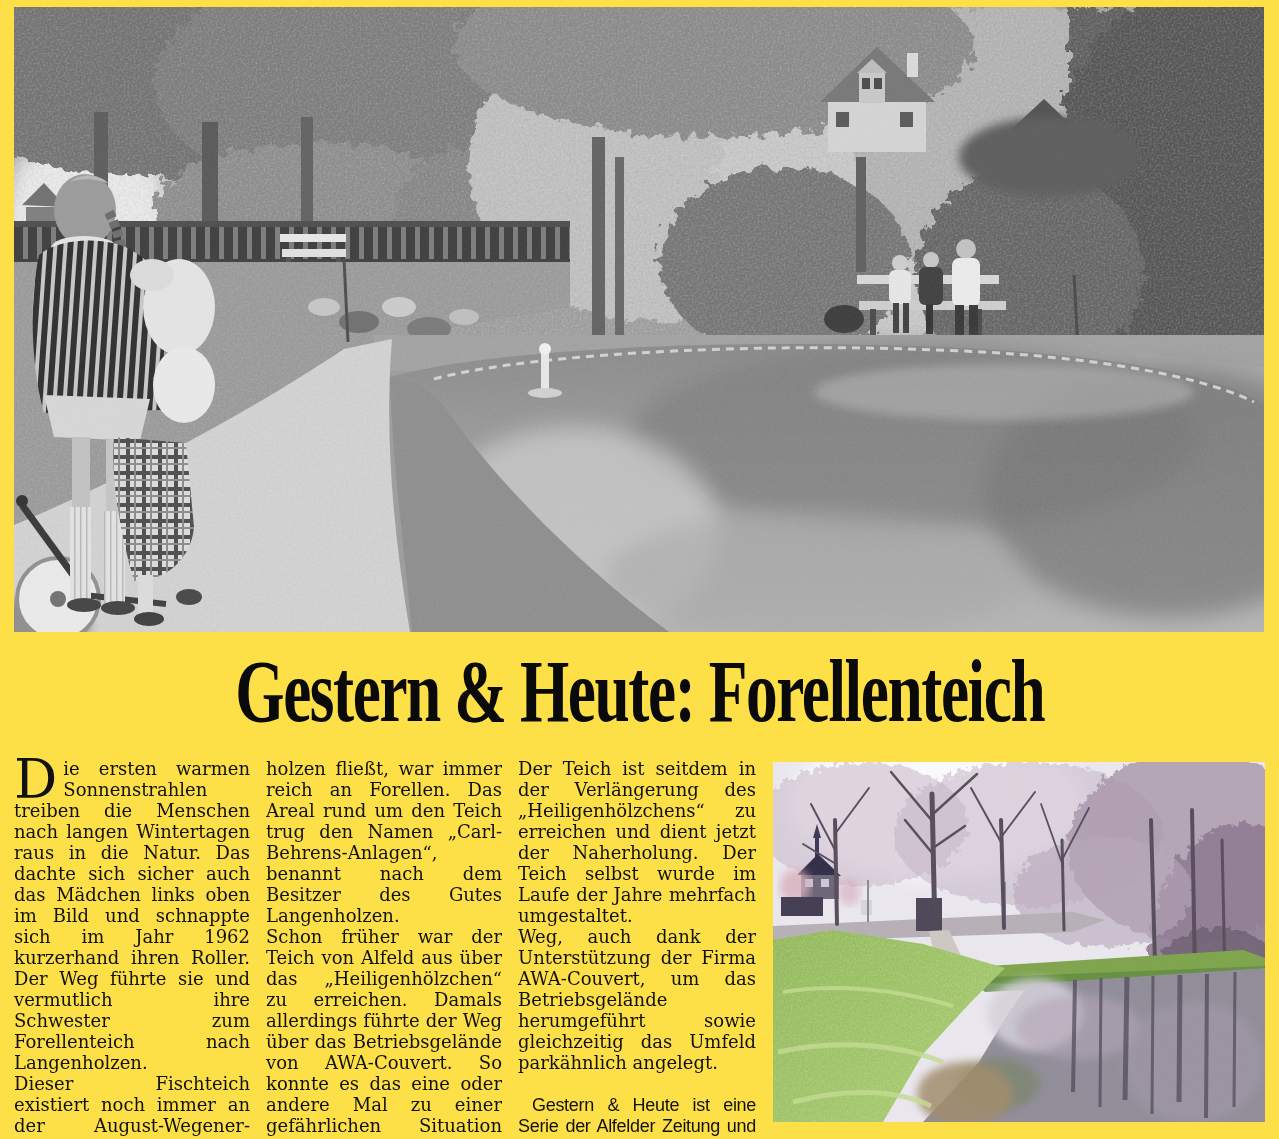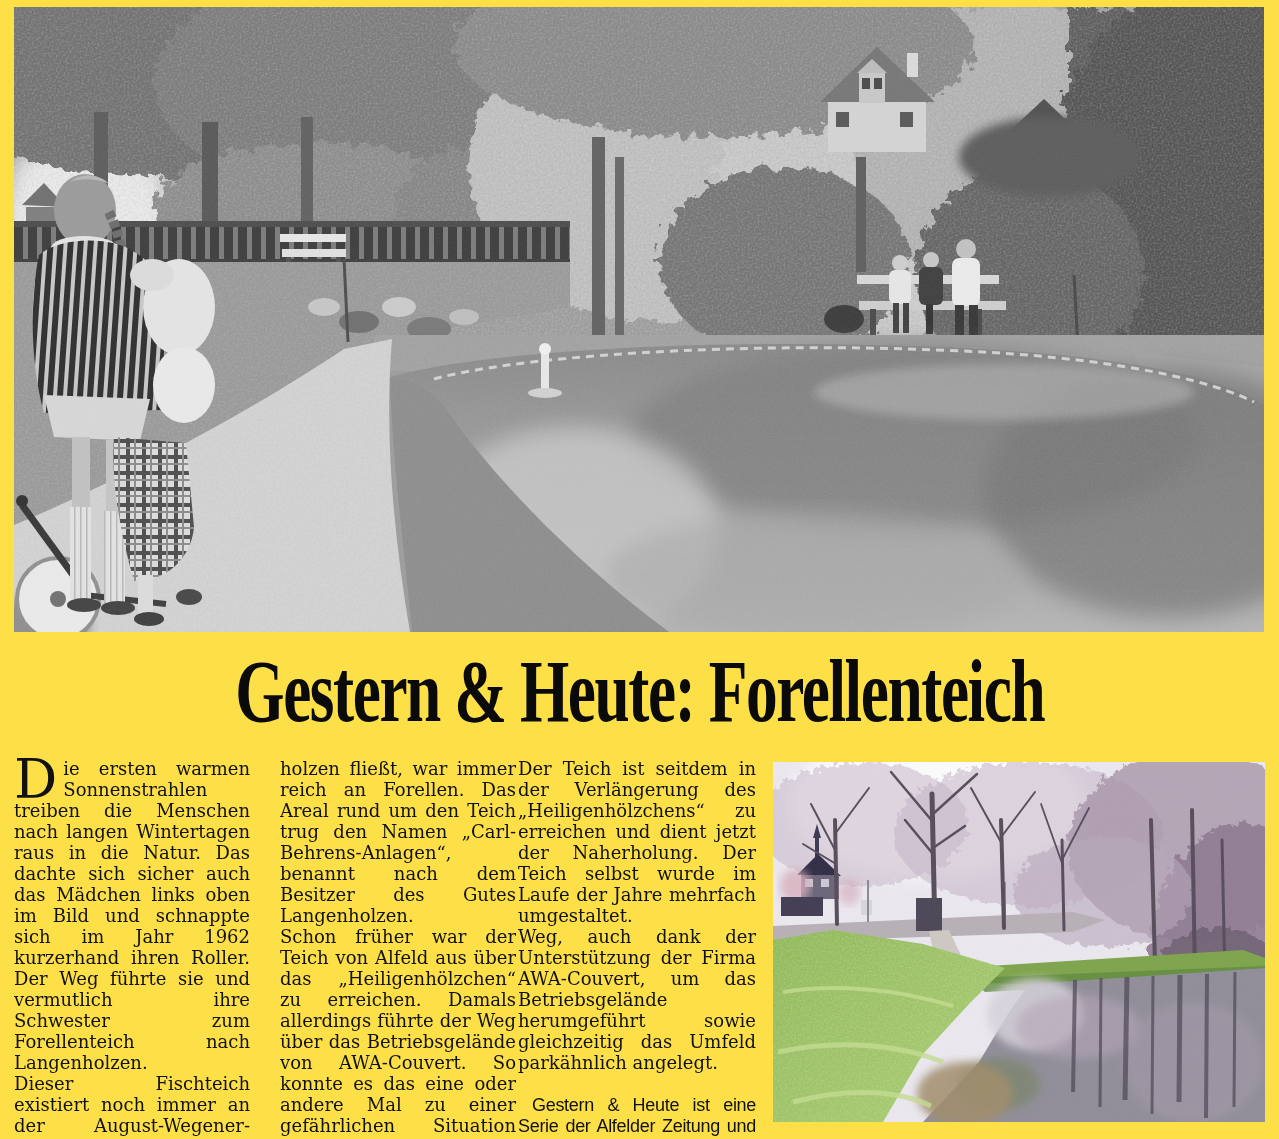--- a/index.html
+++ b/index.html
@@ -10,21 +10,21 @@
   #top-photo svg{display:block;}
   
   #headline{position:absolute;left:0;top:642px;width:1279px;text-align:center;white-space:nowrap;}
   #headline .hl{display:inline-block;font-family:"Liberation Serif","DejaVu Serif",serif;
      font-weight:bold;font-size:88px;line-height:100px;letter-spacing:-2px;color:#0a0a0a;
      transform:scaleX(0.72);transform-origin:center top;}
   
   .col{position:absolute;top:758px;height:381px;overflow:hidden;text-align:justify;
        font-size:18px;line-height:21px;}
   #col1{left:14px;width:236px;}
-  #col2{left:280px;width:236px;}
+  #col2{left:266px;width:236px;}
   #col3{left:518px;width:238px;}
   .col p{margin:0;}
   .col p.cont{text-align-last:justify;}
   .dropcap{float:left;font-size:54px;line-height:40px;padding:2px 6px 0 0;font-weight:400;}
   
   .serial{margin-top:22px !important;font-family:"Liberation Sans","DejaVu Sans",sans-serif;
           font-size:18px;line-height:21px;letter-spacing:-0.3px;text-indent:14px;text-align:justify;}
   
   #bottom-photo{position:absolute;left:773px;top:762px;width:492px;height:360px;overflow:hidden;background:#ece9f0;}
   #bottom-photo svg{display:block;}

